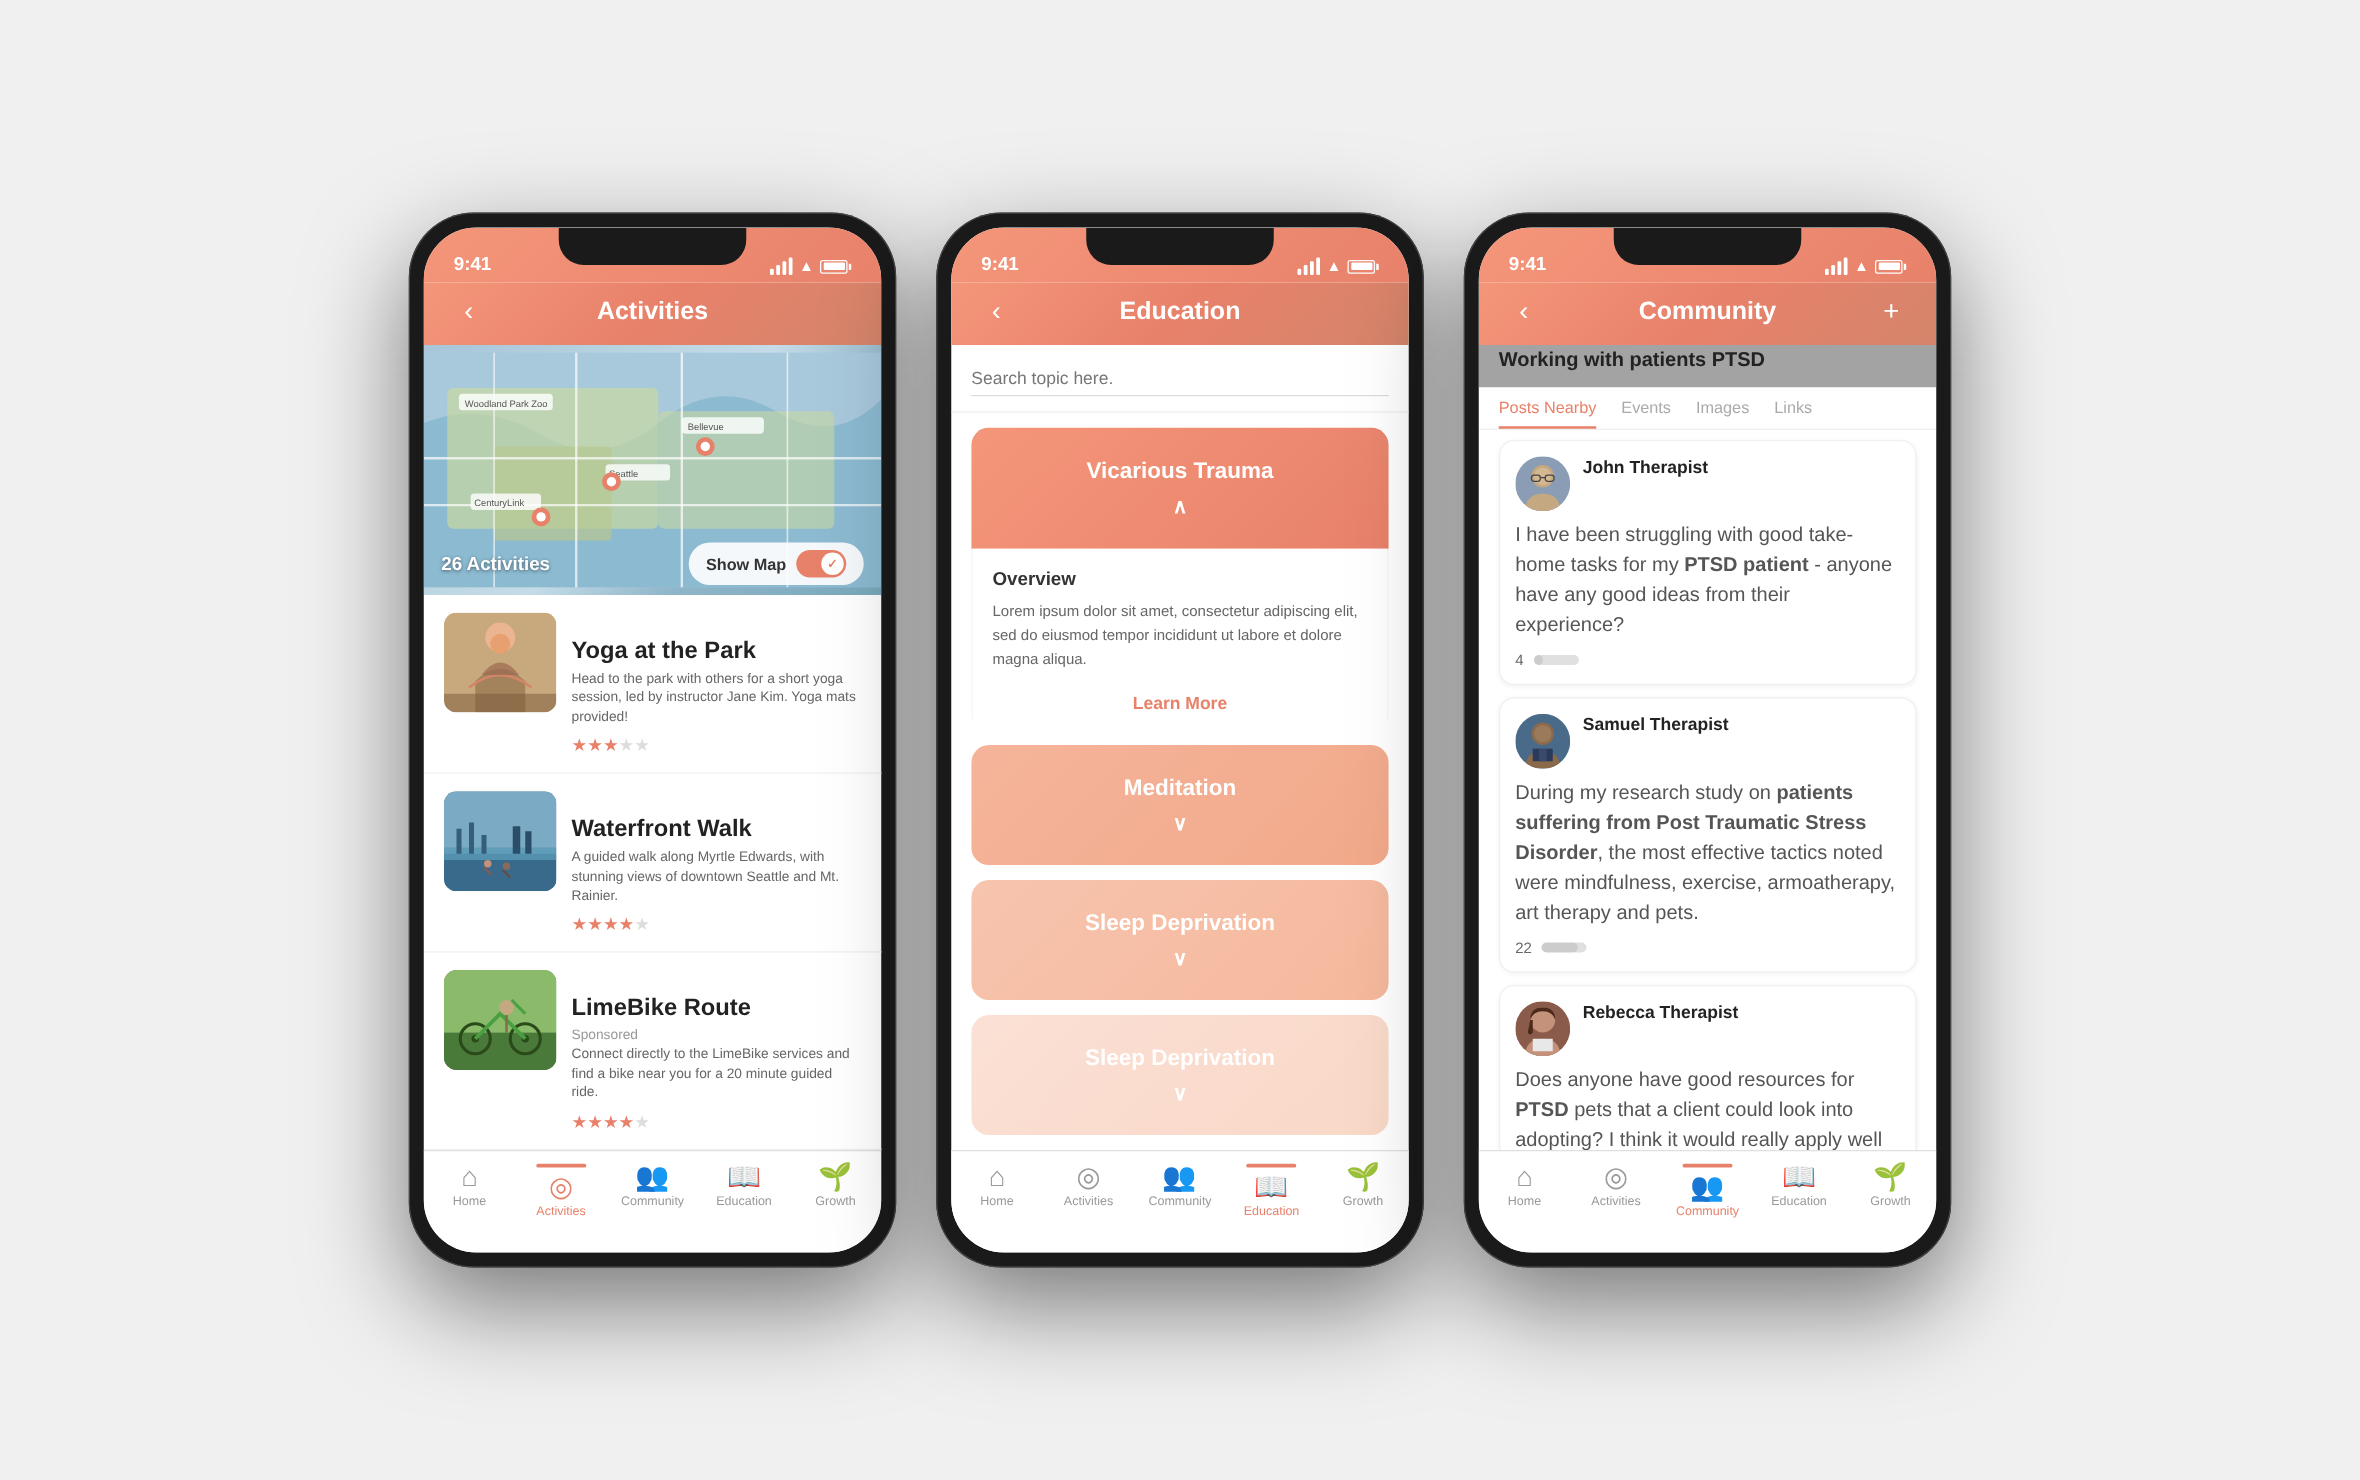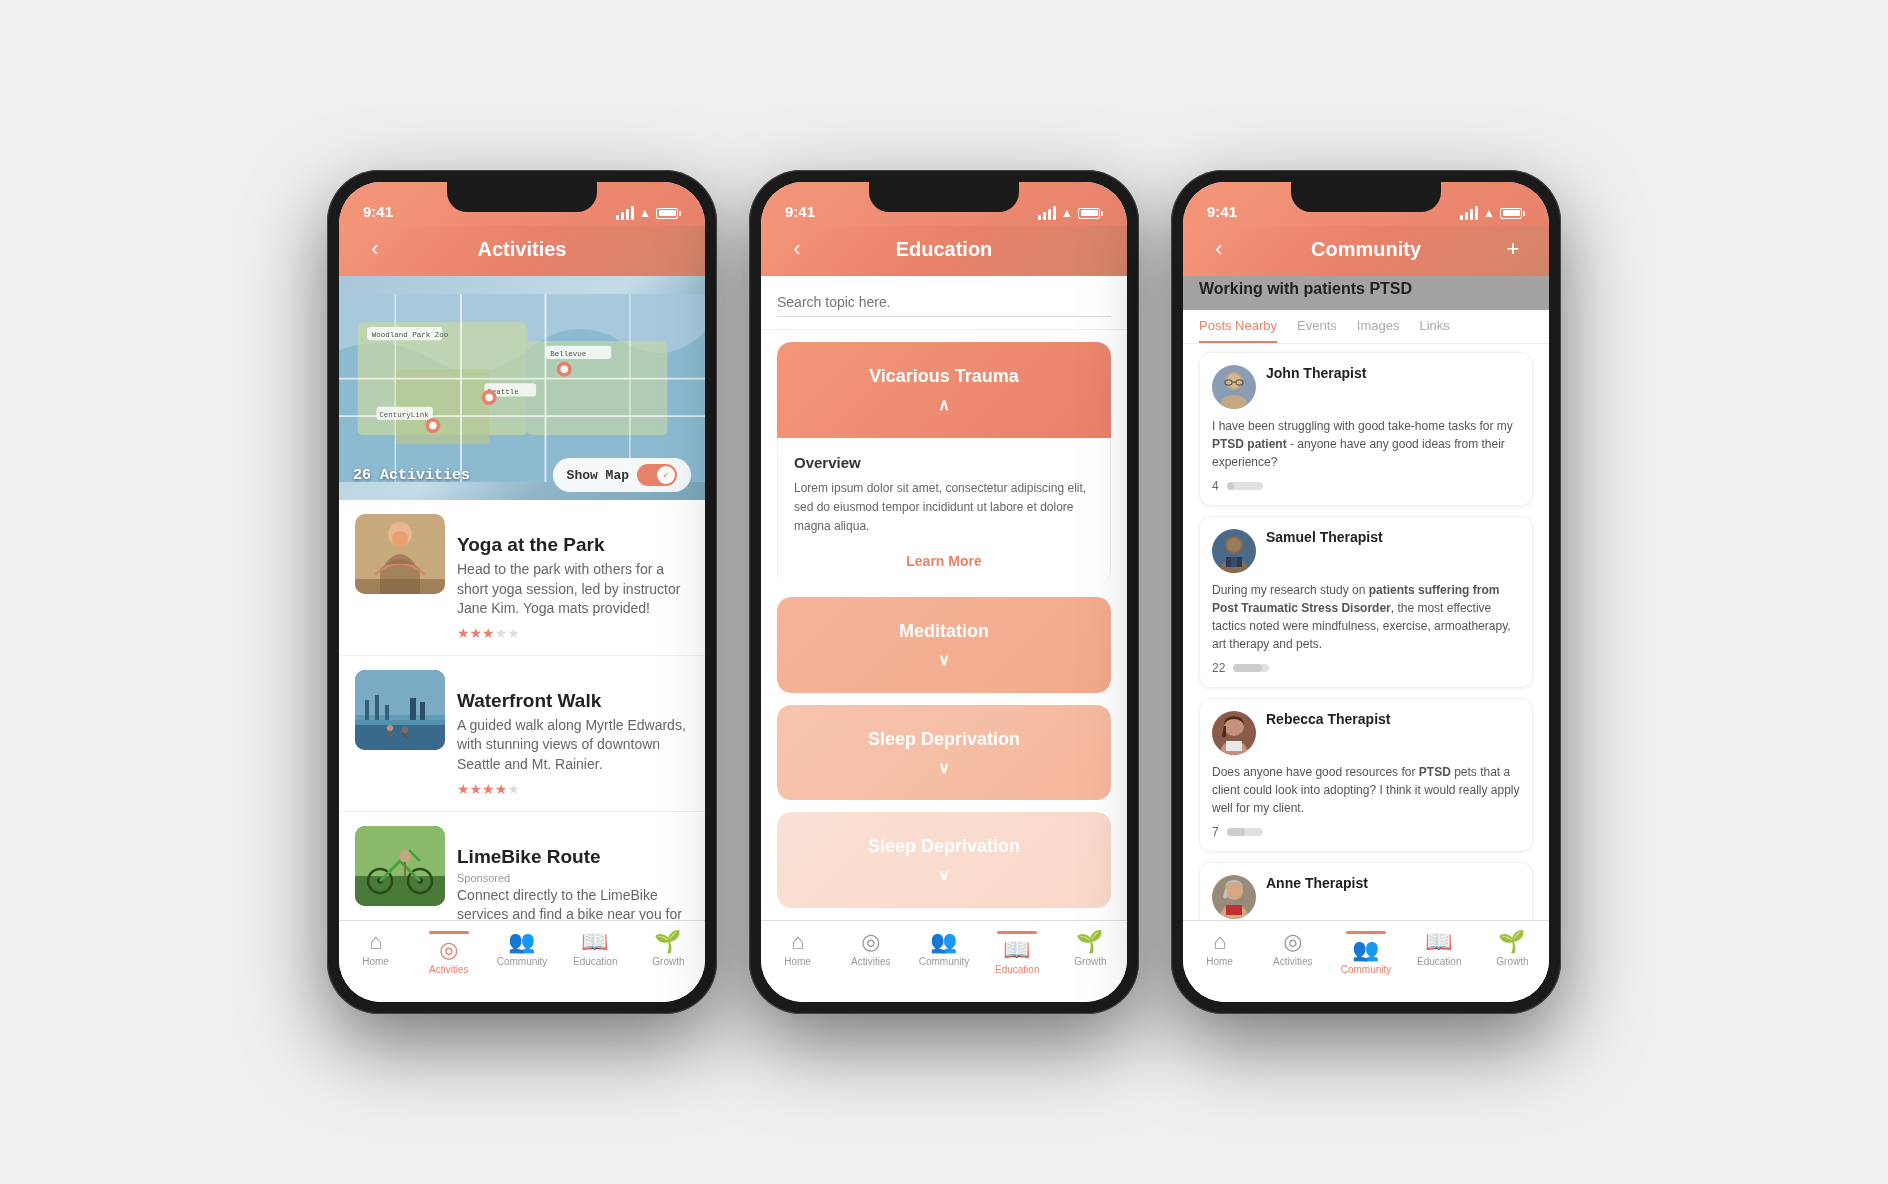--- a/index.html
+++ b/index.html
@@ -143,26 +143,25 @@
     
     .screen-content {
       flex: 1;
       overflow: hidden;
       display: flex;
       flex-direction: column;
     }
 
     
     .map-area {
-      height: 224px;
+      height: 200px;
       background: linear-gradient(135deg, #a8c5da 0%, #b8d4e0 30%, #c5dce8 50%, #8fb5c8 70%, #7aa8bc 100%);
       position: relative;
       flex-shrink: 0;
       overflow: hidden;
-      font-family: Liberation Mono, monospace;
     }
 
     .map-overlay {
       position: absolute;
       bottom: 0;
       left: 0;
       right: 0;
       padding: 8px 14px;
       display: flex;
       align-items: center;
@@ -234,21 +233,21 @@
       overflow: hidden;
     }
 
     .activity-img-placeholder {
       width: 100%;
       height: 100%;
     }
 
     .activity-info { flex: 1; }
     .activity-title { font-size: 19px; font-weight: 600; color: #222; margin-bottom: 4px; margin-top: 20px; }
-    .activity-desc { font-size: 14px; color: #666; line-height: 1.4; margin-bottom: 6px; }
+    .activity-desc { font-size: 11px; color: #666; line-height: 1.4; margin-bottom: 6px; }
     .activity-sponsor { font-size: 11px; color: #999; margin-bottom: 2px; }
 
     .stars { color: #E8816A; font-size: 14px; }
     .star-empty { color: #ddd; }
 
     
     .search-bar-container {
       padding: 12px 16px;
       border-bottom: 1px solid #eee;
       flex-shrink: 0;
@@ -365,21 +364,21 @@
       flex-shrink: 0;
     }
 
     .avatar-img {
       width: 100%;
       height: 100%;
     }
 
     .post-meta { flex: 1; }
     .post-author { font-size: 14px; font-weight: 700; color: #222; }
-    .post-text { font-size: 12px; color: #555; line-height: 1.5; }
+    .post-text { font-size: 16px; color: #555; line-height: 1.5; }
     .post-text strong { font-weight: 700; }
     
     .post-footer { display: flex; align-items: center; gap: 8px; margin-top: 8px; }
     .post-likes { font-size: 12px; color: #666; }
     .like-bar { width: 36px; height: 8px; background: #e0e0e0; border-radius: 4px; overflow: hidden; }
     .like-fill { height: 100%; background: #ccc; border-radius: 4px; }
 
     
     .signal-bars { display: flex; gap: 2px; align-items: flex-end; }
     .signal-bar { width: 3px; background: currentColor; border-radius: 1px; }

